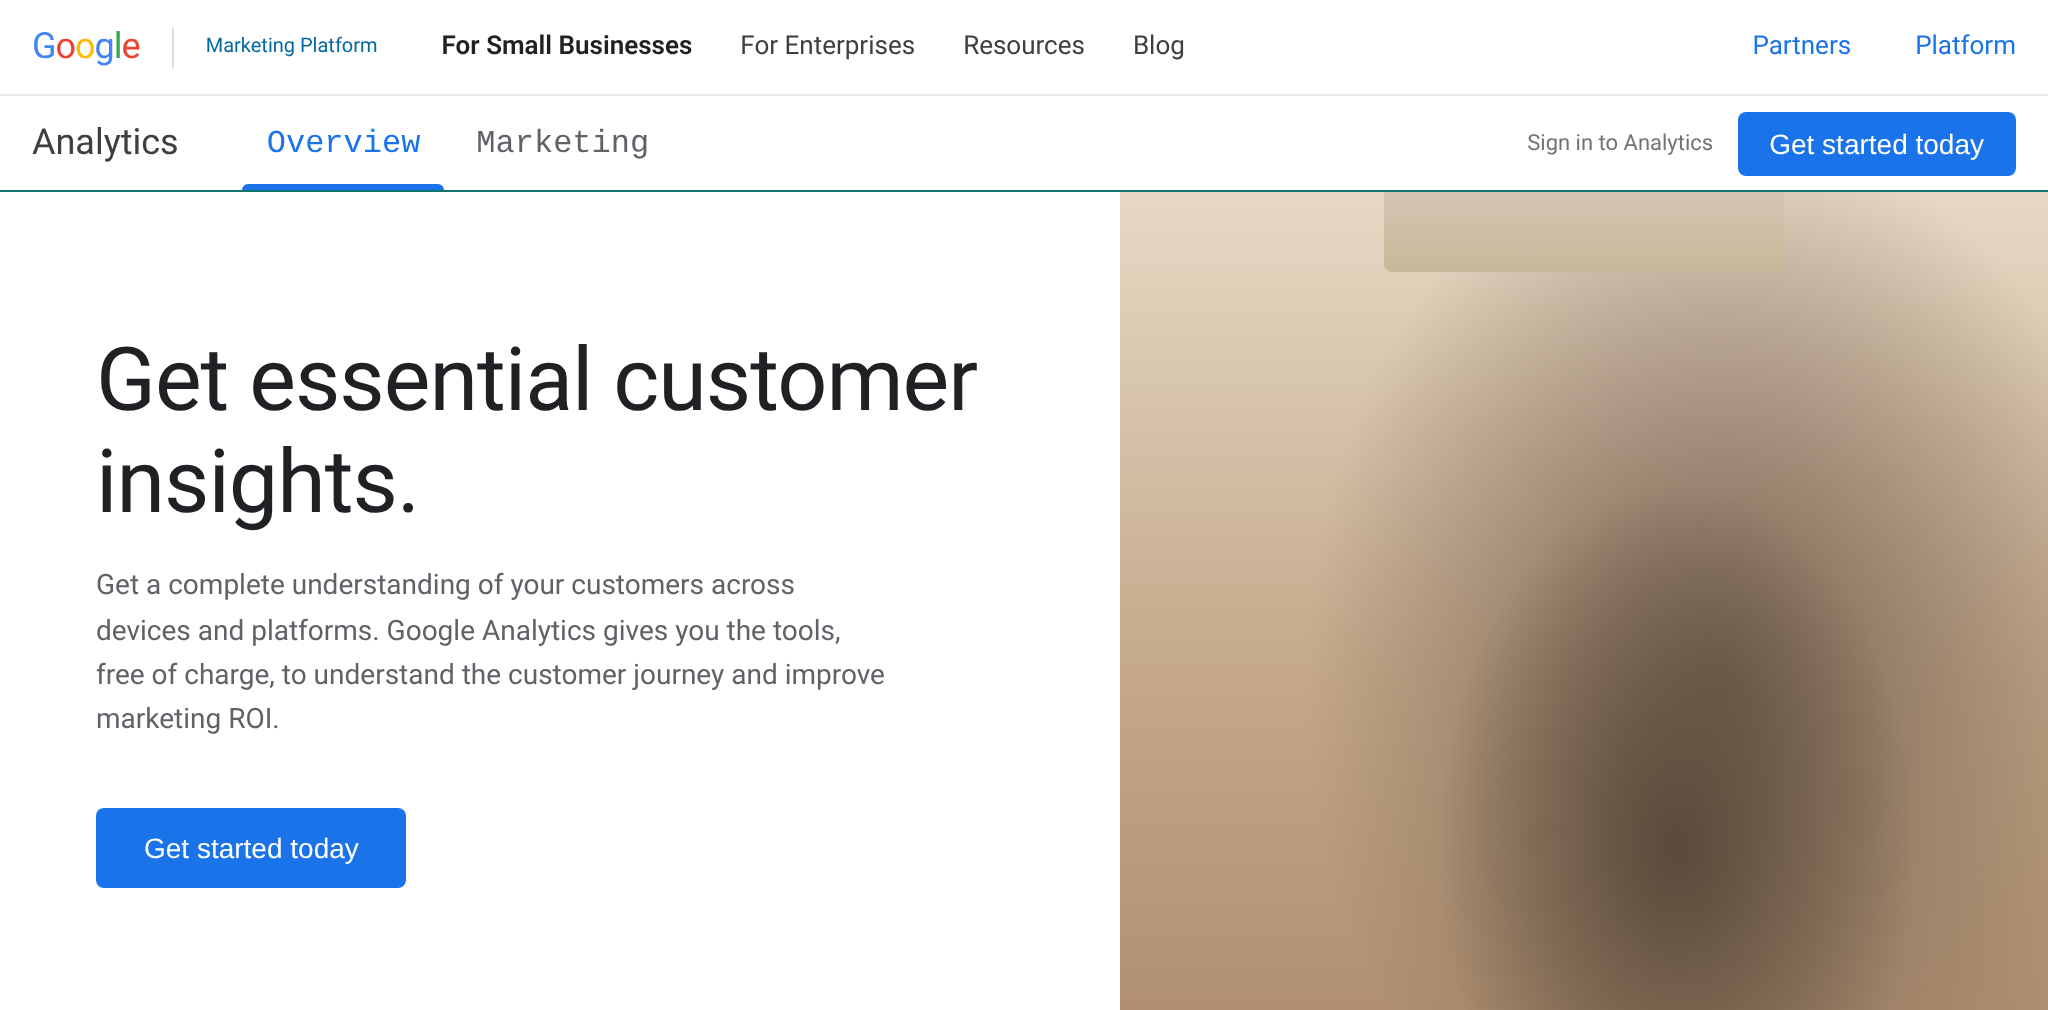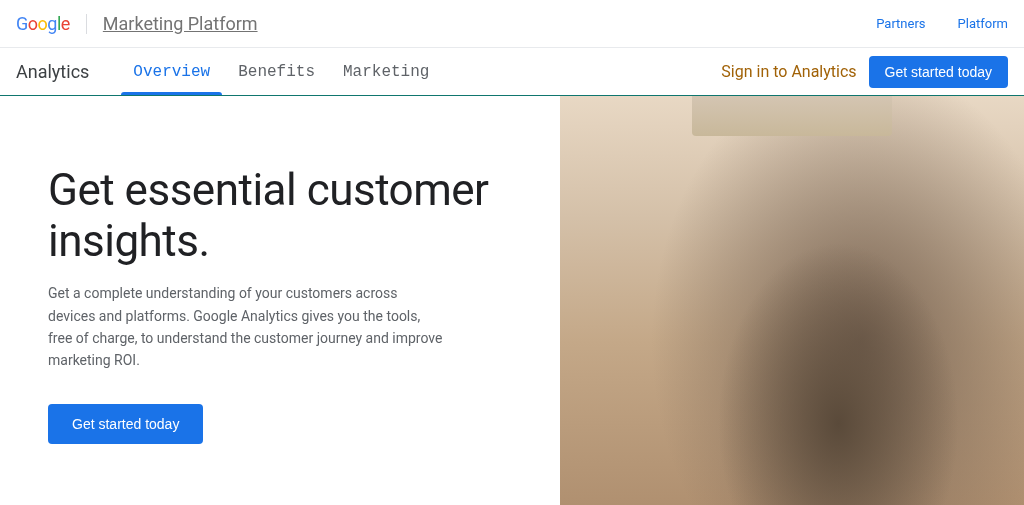--- a/index.html
+++ b/index.html
@@ -32,23 +32,22 @@
     .google-g2 { color: #4285f4; }
     .google-l { color: #34a853; }
     .google-e { color: #ea4335; }
     .logo-divider {
       width: 1px;
       height: 20px;
       background: #dadce0;
       margin: 0 10px;
     }
     .platform-text {
-      font-size: 18px;
-      color: #737373;
-      text-decoration: underline;
+      font-size: 10px;
+      color: #0369a1;
     }
     .top-nav-links {
       display: flex;
       gap: 24px;
       align-items: center;
     }
     .top-nav-link {
       font-size: 13px;
       color: #3c4043;
       text-decoration: none;
@@ -117,22 +116,22 @@
       background: #1a73e8;
       border-radius: 3px 3px 0 0;
     }
     .sub-nav-right {
       margin-left: auto;
       display: flex;
       gap: 12px;
       align-items: center;
     }
     .sign-in-link {
-      font-size: 16px;
-      color: #a16207;
+      font-size: 11px;
+      color: #737373;
       text-decoration: none;
       cursor: pointer;
     }
     .get-started-btn {
       background: #1a73e8;
       color: #fff;
       border: none;
       border-radius: 4px;
       padding: 8px 16px;
       font-size: 14px;
@@ -225,31 +224,36 @@
       <span class="google-g">G</span>
         <span class="google-o1">o</span>
         <span class="google-o2">o</span>
         <span class="google-g2">g</span>
         <span class="google-l">l</span>
         <span class="google-e">e</span>
     </div>
     <div class="logo-divider"></div>
     <span class="platform-text">Marketing Platform</span>
   </div>
+  <div class="top-nav-links">
+    <a class="top-nav-link active">For Small Businesses</a>
+    <a class="top-nav-link">For Enterprises</a>
+    <a class="top-nav-link">Resources</a>
+    <a class="top-nav-link">Blog</a>
+  </div>
   <div class="top-nav-right">
     <a class="top-nav-right-link">Partners</a>
     <a class="top-nav-right-link">Platform</a>
   </div>
 </nav>
 
 <nav class="sub-nav">
   <span class="analytics-label">Analytics</span>
   <div class="sub-nav-links">
     <a class="sub-nav-link active">Overview</a>
-    <a class="sub-nav-link">Benefits</a>
     <a class="sub-nav-link">Marketing</a>
   </div>
   <div class="sub-nav-right">
     <a class="sign-in-link">Sign in to Analytics</a>
     <button class="get-started-btn">Get started today</button>
   </div>
 </nav>
 
 <section class="hero">
   <div class="hero-content">

